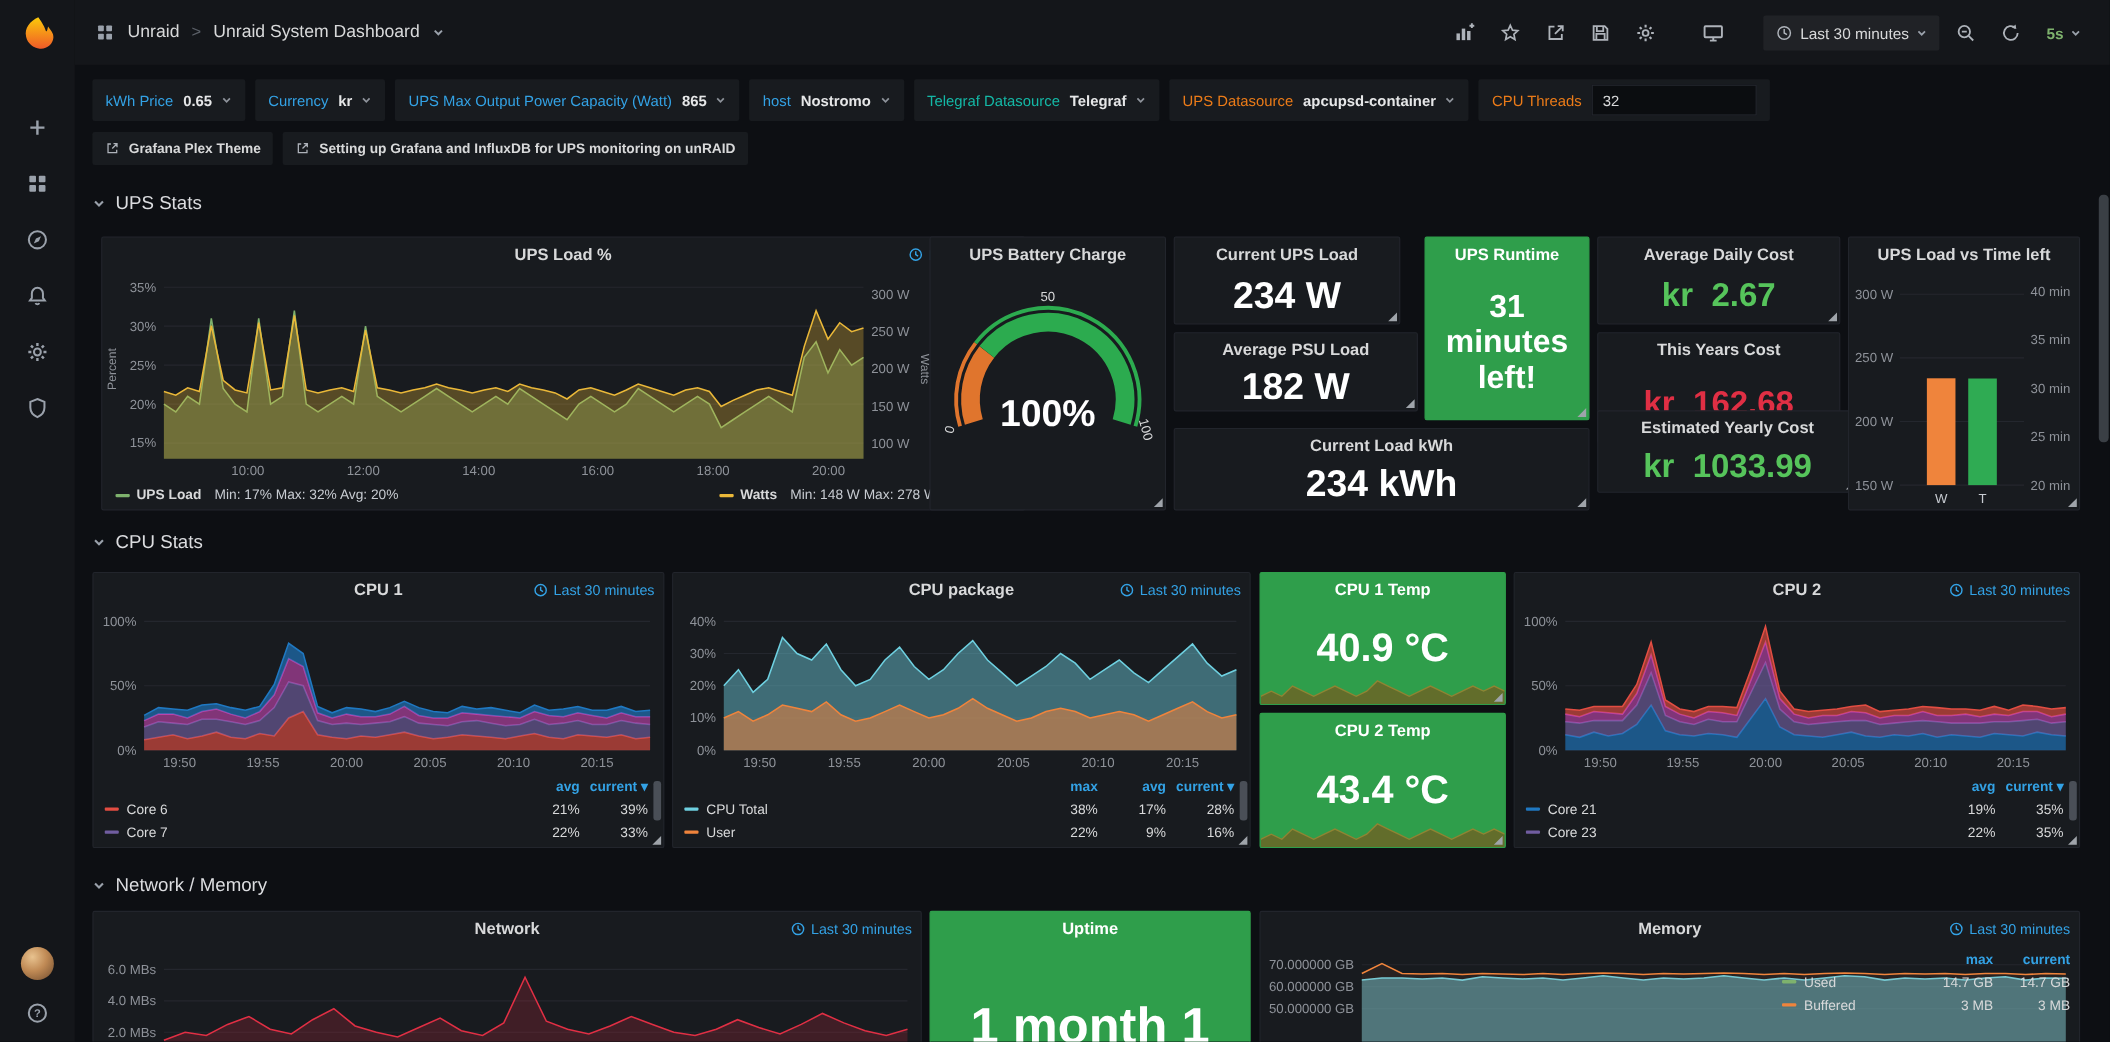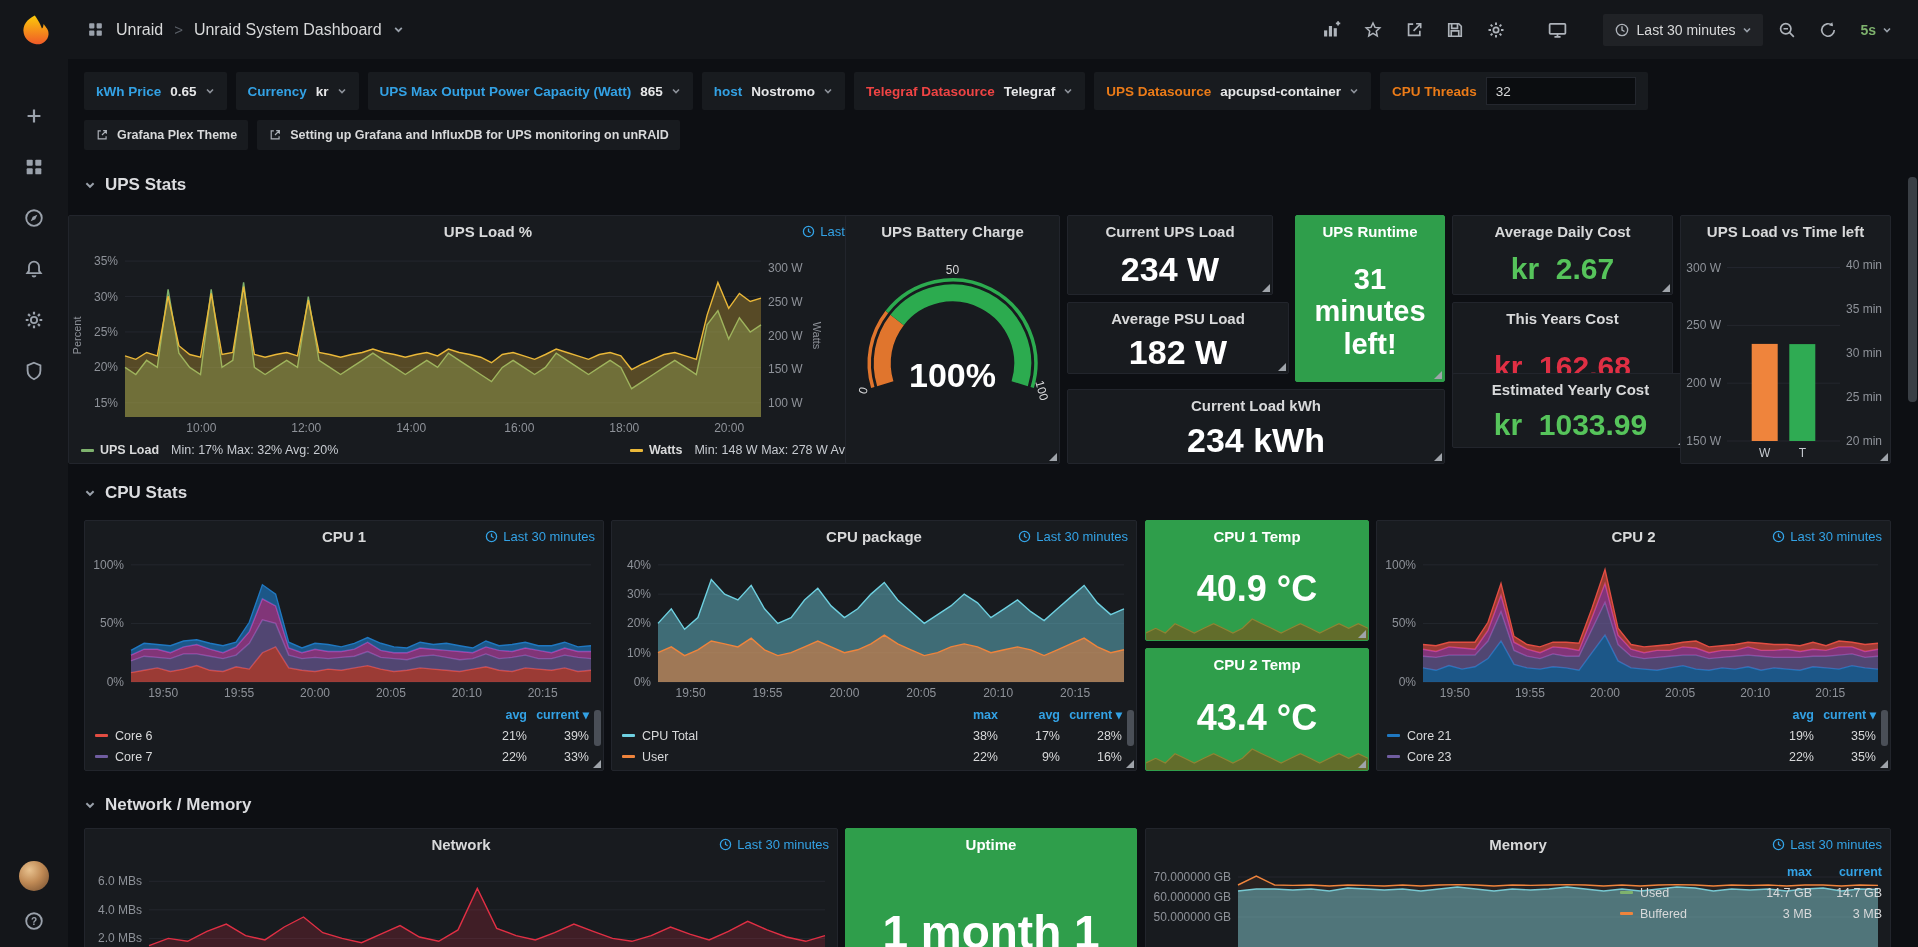--- a/index.html
+++ b/index.html
@@ -26,26 +26,26 @@
 .tb-btn{width:34px;height:32px;display:flex;align-items:center;justify-content:center;color:#aeb3ba}
 .tb-gap{width:14px}
 .time-picker{display:flex;align-items:center;gap:7px;height:32px;padding:0 11px;background:#202226;border-radius:2px;font-size:14px;color:#d8d9da;cursor:pointer}
 .refresh-picker{display:flex;align-items:center;gap:6px;height:32px;padding:0 8px;font-size:14px;cursor:pointer}
 .green-text{color:#7eb26d;font-weight:700}
 
 
 .content{position:absolute;left:68px;top:59px;right:0;bottom:0;background:#0d0f13;overflow:hidden}
 .vars{position:absolute;left:16px;top:13px;display:flex;gap:9px;align-items:center}
 .var-pill{display:flex;align-items:center;gap:9px;background:#181b1f;padding:0 12px;height:38px;border-radius:2px}
-.var-label{font-size:13.5px;font-weight:700}
+.var-label{font-size:13.5px;font-weight:400}
 .var-value{font-size:13.5px;color:#e6e7e8;font-weight:700;display:flex;align-items:center;gap:8px;cursor:pointer}
 .var-input{background:#0b0d10;border:1px solid #24272e;color:#d8d9da;height:28px;width:150px;padding:0 9px;font-size:13.5px;border-radius:0}
 .links{position:absolute;left:16px;top:61px;display:flex;gap:9px}
 .link-pill{display:flex;gap:8px;align-items:center;background:#181b1f;height:30px;padding:0 11px;font-size:12.5px;font-weight:600;color:#d8d9da;border-radius:2px;cursor:pointer}
-.sec{position:absolute;left:16px;display:flex;align-items:center;gap:9px;font-size:17px;font-weight:700;color:#dcdde0;cursor:pointer}
+.sec{position:absolute;left:16px;display:flex;align-items:center;gap:9px;font-size:17px;font-weight:400;color:#dcdde0;cursor:pointer}
 .sec svg{color:#9aa1ab}
 
 
 .panel{position:absolute;background:#181b1f;border:1px solid #22252c;border-radius:2px;overflow:hidden}
 .ph{position:relative;height:30px;display:flex;align-items:center;justify-content:center;cursor:pointer;flex:0 0 auto}
 .pt{font-size:15px;font-weight:700;color:#d8d9da}
 .badge{position:absolute;right:8px;top:8px;display:flex;align-items:center;gap:5px;color:#33a2e5;font-size:13px;white-space:nowrap}
 .pbody{position:absolute;left:0;right:0;top:30px;bottom:0;display:flex;flex-direction:column}
 .chart{flex:1 1 auto;position:relative;min-height:0}
 .resize-corner{position:absolute;right:1px;bottom:1px;width:10px;height:10px;cursor:se-resize}
@@ -273,21 +273,21 @@
       <div class="var-pill">
         <span class="var-label" style="color: rgb(51, 162, 229);">host</span>
         <span class="var-value">
             <span>Nostromo</span>
             <svg viewBox="0 0 10 10" width="10" height="10" style="color:#8e939b">
               <path d="M2 3.5L5 6.5L8 3.5" stroke="currentColor" stroke-width="1.6" fill="none"></path>
             </svg>
           </span>
       </div>
       <div class="var-pill">
-        <span class="var-label" style="color: #ef4444;">Telegraf Datasource</span>
+        <span class="var-label" style="color: #14b8a6;">Telegraf Datasource</span>
         <span class="var-value">
             <span>Telegraf</span>
             <svg viewBox="0 0 10 10" width="10" height="10" style="color:#8e939b">
               <path d="M2 3.5L5 6.5L8 3.5" stroke="currentColor" stroke-width="1.6" fill="none"></path>
             </svg>
           </span>
       </div>
       <div class="var-pill">
         <span class="var-label" style="color: rgb(235, 123, 24);">UPS Datasource</span>
         <span class="var-value">
@@ -332,21 +332,21 @@
         </svg>
       <span>CPU Stats</span>
     </div>
     <div class="sec" style="top:736px">
       <svg viewBox="0 0 10 10" width="12" height="12">
           <path d="M2 3.5L5 6.5L8 3.5" stroke="currentColor" stroke-width="1.6" fill="none"></path>
         </svg>
       <span>Network / Memory</span>
     </div>
 
-    <section class="panel" style="left:0;top:156px;width:840px;height:249px">
+    <section class="panel" style="left:24px;top:156px;width:840px;height:249px">
       <div class="ph">
         <span class="pt">UPS Load %</span>
         <span class="badge">
           <svg viewBox="0 0 12 12" width="13" height="13">
               <circle cx="6" cy="6" r="4.7" stroke="#33a2e5" stroke-width="1.2" fill="none"></circle>
               <path d="M6 3.2V6l2 1.2" stroke="#33a2e5" stroke-width="1.2" fill="none"></path>
             </svg>
           <span>Last 12 hours</span>
         </span>
       </div>

